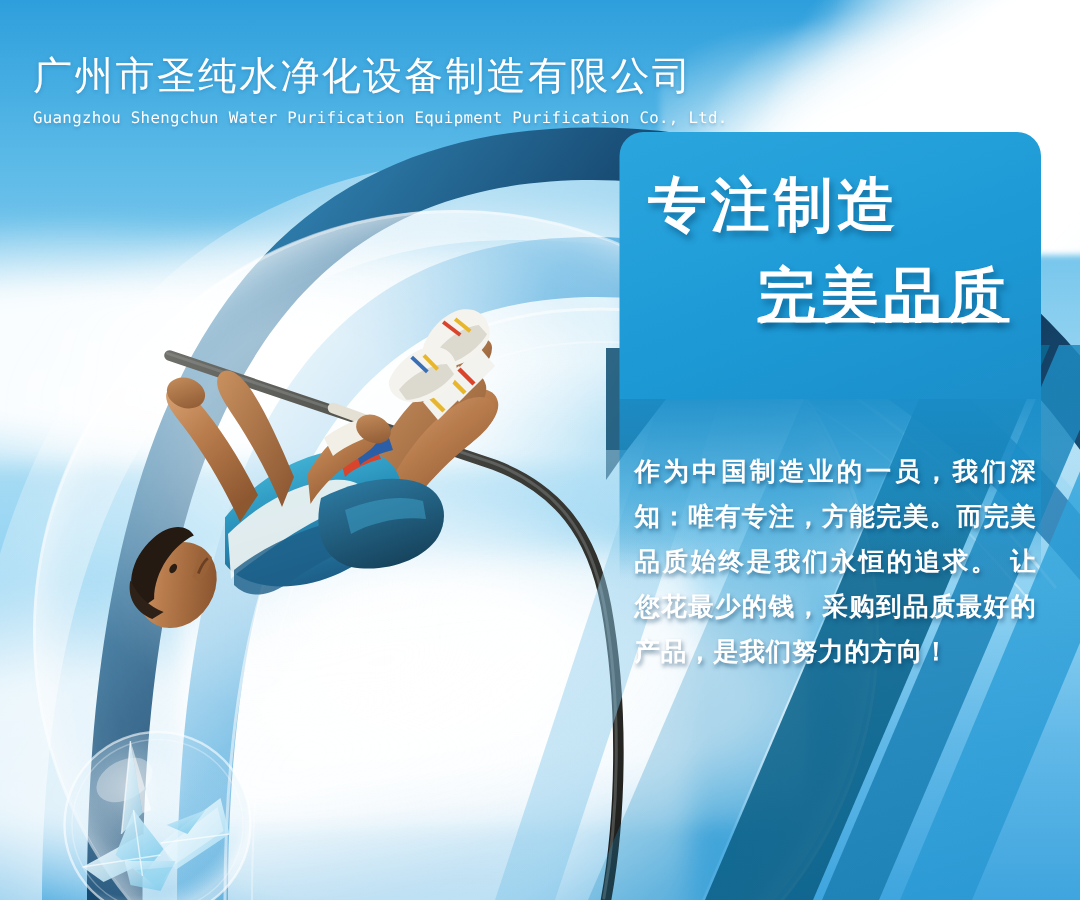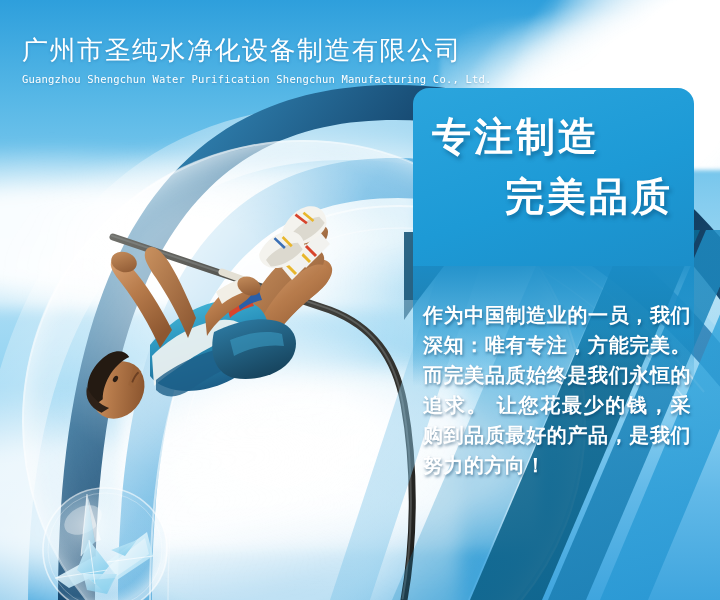--- a/index.html
+++ b/index.html
@@ -85,32 +85,32 @@
     position:absolute;
     color:#ffffff;
     font-family:"DejaVu Sans","Liberation Sans",sans-serif;
     font-weight:700;
     font-size:39px;
     letter-spacing:3px;
     white-space:nowrap;
     text-shadow:2px 3px 4px rgba(0,60,100,.45);
   }
   #headline-1{left:432px;top:110px;}
-  #headline-2{left:505px;top:170px;}
+  #headline-2{left:505px;top:170px;text-decoration:underline;}
 
   
   #body-copy{
     position:absolute;left:423px;top:300px;width:268px;
   }
   #body-copy p{
     margin:0;
     color:#ffffff;
     font-family:"DejaVu Sans","Liberation Sans",sans-serif;
     font-weight:700;
-    font-size:20px;
+    font-size:17px;
     line-height:30px;
     letter-spacing:.5px;
     text-shadow:1px 2px 3px rgba(0,55,95,.5);
     text-align:justify;
     text-justify:inter-ideograph;
   }
 
   
   #company{
     position:absolute;left:22px;top:22px;margin-top:11px;
@@ -348,21 +348,21 @@
 
   <div class="headline" id="headline-1">专注制造</div>
   <div class="headline" id="headline-2">完美品质</div>
 
   <div id="body-copy">
     <p>作为中国制造业的一员，我们深知：唯有专注，方能完美。而完美品质始终是我们永恒的追求。 让您花最少的钱，采购到品质最好的产品，是我们努力的方向！</p>
   </div>
 
   <div id="company">
     <span id="company-cn">广州市圣纯水净化设备制造有限公司</span>
-    <span id="company-en">Guangzhou Shengchun Water Purification Shengchun Manufacturing Co., Ltd.</span>
+    <span id="company-en">Guangzhou Shengchun Water Purification Equipment Purification Co., Ltd.</span>
   </div>
 
   <svg id="crane-bubble" viewBox="0 0 160 160">
     <defs>
       <radialGradient id="gCraneBub" cx="36%" cy="30%" r="68%">
         <stop offset="0" stop-color="#ffffff" stop-opacity=".55"></stop>
         <stop offset="0.45" stop-color="#cfeaf8" stop-opacity=".22"></stop>
         <stop offset="0.85" stop-color="#bde2f6" stop-opacity=".14"></stop>
         <stop offset="1" stop-color="#ffffff" stop-opacity=".45"></stop>
       </radialGradient>

